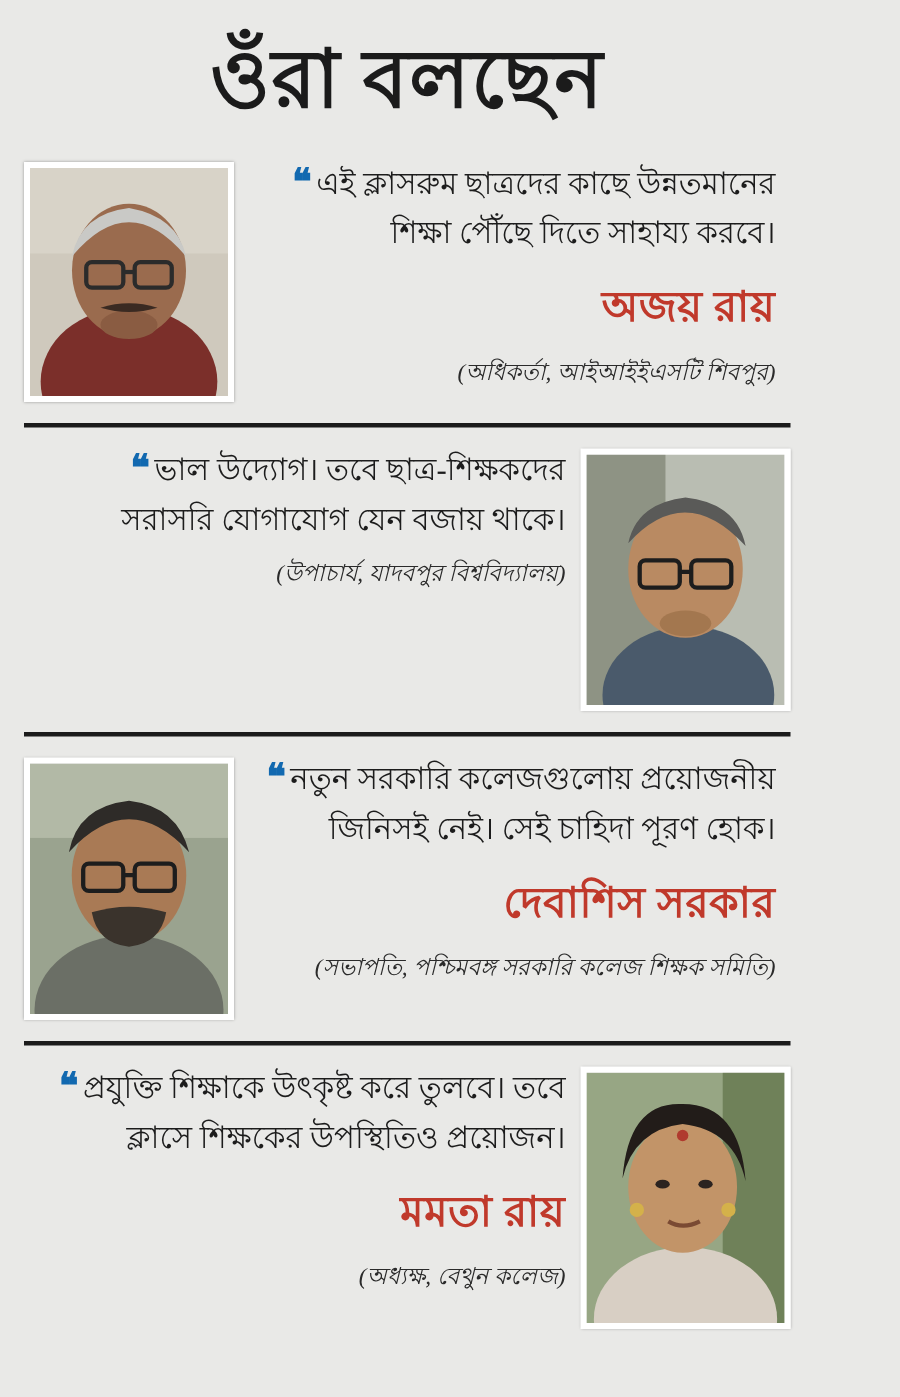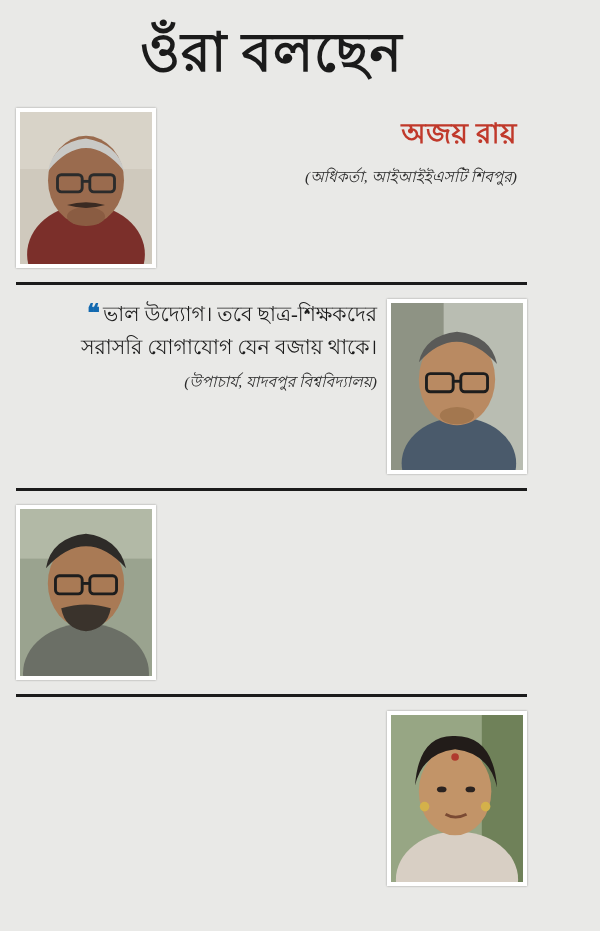--- a/index.html
+++ b/index.html
@@ -111,20 +111,21 @@
         <ellipse cx="70" cy="72" rx="40" ry="47" fill="#9a6b4e"></ellipse>
         <path d="M30 62 Q70 14 110 62 Q104 34 70 28 Q36 32 30 62Z" fill="#c9c9c6"></path>
         <ellipse cx="70" cy="110" rx="20" ry="10" fill="#8a5c42"></ellipse>
         <path d="M50 98 Q70 92 90 98 Q70 104 50 98Z" fill="#3a2a22"></path>
         <rect x="40" y="66" width="26" height="18" rx="4" fill="none" stroke="#2b2b2b" stroke-width="3"></rect>
         <rect x="74" y="66" width="26" height="18" rx="4" fill="none" stroke="#2b2b2b" stroke-width="3"></rect>
         <line x1="66" y1="73" x2="74" y2="73" stroke="#2b2b2b" stroke-width="3"></line>
       </svg>
     </div>
     <div class="text-col">
+      <p class="quote-text"><span class="qmark">❝</span><span>এই ক্লাসরুম ছাত্রদের কাছে উন্নতমানের শিক্ষা পৌঁছে দিতে সাহায্য করবে।</span></p>
       <div class="speaker">অজয় রায়</div>
       <div class="affil">(অধিকর্তা, আইআইইএসটি শিবপুর)</div>
     </div>
   </div>
 
   <div class="divider"></div>
 
   <div class="quote-block right-photo">
     <div class="photo tall">
       <svg viewBox="0 0 140 175" preserveAspectRatio="xMidYMid slice">
@@ -154,35 +155,45 @@
         <rect x="0" y="0" width="140" height="52" fill="#b2b9a6"></rect>
         <ellipse cx="70" cy="172" rx="66" ry="52" fill="#6b6f66"></ellipse>
         <ellipse cx="70" cy="78" rx="40" ry="47" fill="#a97a55"></ellipse>
         <path d="M28 62 Q70 16 112 62 Q104 30 70 26 Q34 30 28 62Z" fill="#2e2b28"></path>
         <path d="M44 104 Q70 96 96 104 Q92 126 70 128 Q48 126 44 104Z" fill="#3a332c"></path>
         <rect x="38" y="70" width="28" height="19" rx="4" fill="none" stroke="#1d1d1d" stroke-width="3"></rect>
         <rect x="74" y="70" width="28" height="19" rx="4" fill="none" stroke="#1d1d1d" stroke-width="3"></rect>
         <line x1="66" y1="78" x2="74" y2="78" stroke="#1d1d1d" stroke-width="3"></line>
       </svg>
     </div>
+    <div class="text-col">
+      <p class="quote-text"><span class="qmark">❝</span><span>নতুন সরকারি কলেজগুলোয় প্রয়োজনীয় জিনিসই নেই। সেই চাহিদা পূরণ হোক।</span></p>
+      <div class="speaker">দেবাশিস সরকার</div>
+      <div class="affil">(সভাপতি, পশ্চিমবঙ্গ সরকারি কলেজ শিক্ষক সমিতি)</div>
+    </div>
   </div>
 
   <div class="divider"></div>
 
   <div class="quote-block right-photo">
     <div class="photo tall">
       <svg viewBox="0 0 140 175" preserveAspectRatio="xMidYMid slice">
         <rect x="0" y="0" width="140" height="175" fill="#97a684"></rect>
         <rect x="96" y="0" width="44" height="175" fill="#6f8159"></rect>
         <ellipse cx="70" cy="172" rx="64" ry="50" fill="#d8cfc4"></ellipse>
         <ellipse cx="68" cy="80" rx="38" ry="46" fill="#c29468"></ellipse>
         <path d="M26 74 Q30 20 68 22 Q108 22 112 76 Q104 40 68 36 Q34 40 26 74Z" fill="#221c19"></path>
         <circle cx="68" cy="44" r="4" fill="#b03a2e"></circle>
         <ellipse cx="54" cy="78" rx="5" ry="3" fill="#2b2320"></ellipse>
         <ellipse cx="84" cy="78" rx="5" ry="3" fill="#2b2320"></ellipse>
         <path d="M58 104 Q68 110 80 104" stroke="#7a4a33" stroke-width="3" fill="none"></path>
         <circle cx="36" cy="96" r="5" fill="#d4b14a"></circle>
         <circle cx="100" cy="96" r="5" fill="#d4b14a"></circle>
       </svg>
     </div>
+    <div class="text-col">
+      <p class="quote-text"><span class="qmark">❝</span><span>প্রযুক্তি শিক্ষাকে উৎকৃষ্ট করে তুলবে। তবে ক্লাসে শিক্ষকের উপস্থিতিও প্রয়োজন।</span></p>
+      <div class="speaker">মমতা রায়</div>
+      <div class="affil">(অধ্যক্ষ, বেথুন কলেজ)</div>
+    </div>
   </div>
 
 </div>
 
 </body></html>

